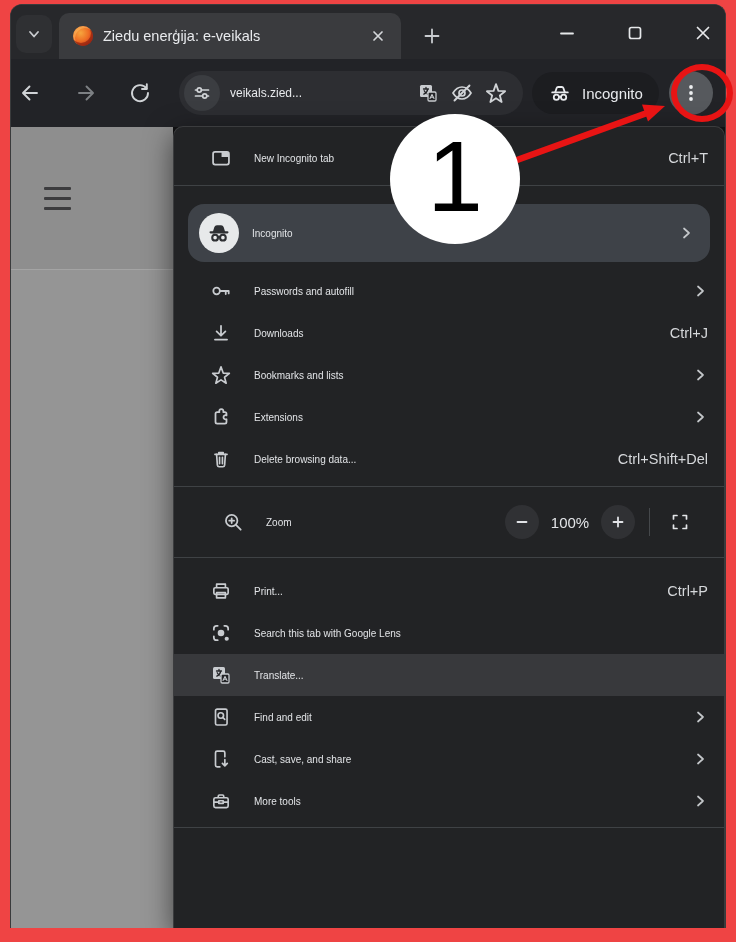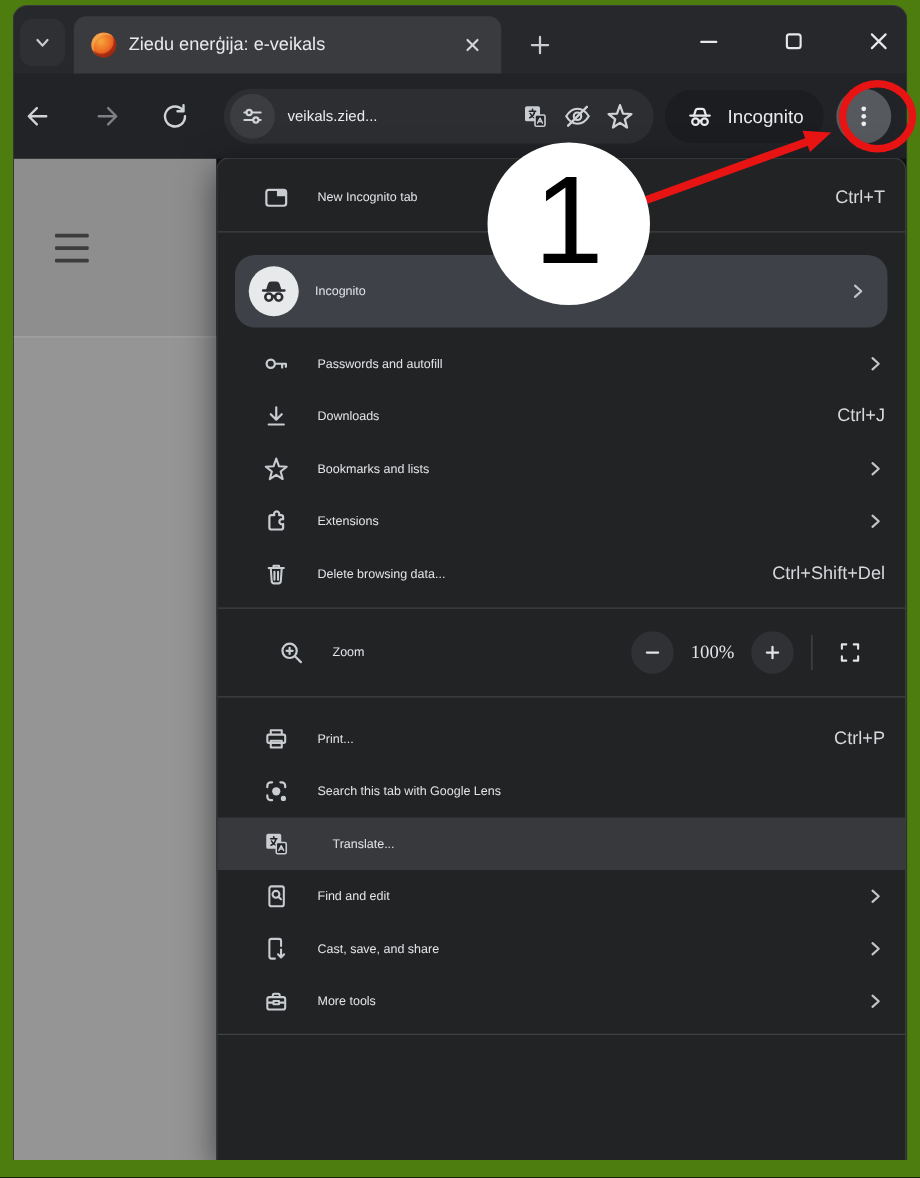--- a/index.html
+++ b/index.html
@@ -1,18 +1,18 @@
 <!DOCTYPE html>
 <html><head>
 <meta charset="utf-8">
 <style>
   * { margin:0; padding:0; box-sizing:border-box; }
   html,body { width:736px; height:942px; background:#000; overflow:hidden;
               font-family:"Liberation Sans", sans-serif; }
-  .stage { position:relative; width:736px; height:942px; background:#4d7c0f; }
+  .stage { position:relative; width:736px; height:942px; background:#ef4444; }
 
   
   .window { position:absolute; left:10px; top:4px; width:716px; height:924px;
             background:#222327; border:1px solid #3a3b3c; border-bottom:none;
             border-radius:12px 12px 0 0; overflow:hidden; }
 
   
   .tabstrip { position:absolute; left:0; top:0; width:100%; height:54px; background:#27282b; }
   .caret-btn { position:absolute; left:5px; top:10px; width:36px; height:38px;
                border-radius:10px; background:#2f3033; display:flex; align-items:center; justify-content:center; }
@@ -59,35 +59,35 @@
   .menu { position:absolute; left:162px; top:121px; width:552px; height:803px;
           background:#222325; border:1px solid #3b3c3e; border-bottom:none;
           border-radius:10px 10px 0 0; box-shadow:0 8px 28px rgba(0,0,0,.55); overflow:hidden; }
   .sec { width:100%; }
   .sec1 { padding:10px 0 6px 0; }
   .sec2 { padding:18px 0 6px 0; }
   .sec3 { padding:14px 12px; }
   .sec4 { padding:12px 0 5px 0; }
   .divider { height:1px; background:#3f4245; width:100%; }
   .mrow { height:42px; display:flex; align-items:center; padding:0 16px 0 36px; }
-  .mrow.hl { background:#38393c;gap:12px; }
+  .mrow.hl { background:#38393c; }
   .micon { width:22px; height:22px; display:flex; align-items:center; justify-content:center; flex:0 0 auto; }
   .mlabel { color:#e2e4e7; font-size:10px; margin-left:22px; white-space:nowrap; }
   .mright { margin-left:auto; display:flex; align-items:center; }
   .mshort { color:#d6d8db; font-size:14.5px; white-space:nowrap; }
   .mchev { display:flex; align-items:center; }
   .pill { margin:0 14px 8px 14px; height:58px; border-radius:16px; background:#3e4248;
           display:flex; align-items:center; padding:0 16px 0 11px; }
   .pill-circle { width:40px; height:40px; border-radius:50%; background:#e7e9ea; display:flex;
                  align-items:center; justify-content:center; flex:0 0 auto; }
   .pill .mlabel { margin-left:13px; }
   .zctrls { margin-left:auto; display:flex; align-items:center; }
   .zbtn { width:34px; height:34px; border-radius:50%; background:#303134; display:flex;
           align-items:center; justify-content:center; flex:0 0 auto; }
-  .zlevel { color:#e2e4e7; font-size:15px; width:62px; text-align:center;font-family:Liberation Serif, serif; }
+  .zlevel { color:#e2e4e7; font-size:15px; width:62px; text-align:center; }
   .zdiv { width:1px; height:28px; background:#45484b; margin:0 14px; }
   .fs-btn { width:32px; height:32px; display:flex; align-items:center; justify-content:center; }
 
   
   .annot-ring { position:absolute; left:671px; top:64px; width:62px; height:58px;
                 border:6px solid #e81414; border-radius:50%; z-index:60; pointer-events:none; }
   .annot-circle { position:absolute; left:390px; top:114px; width:130px; height:130px;
                   background:#fff; border-radius:50%; z-index:60; display:flex; align-items:center;
                   justify-content:center; pointer-events:none; }
   .annot-circle .num { color:#000; font-size:100px; font-weight:500; line-height:1;

